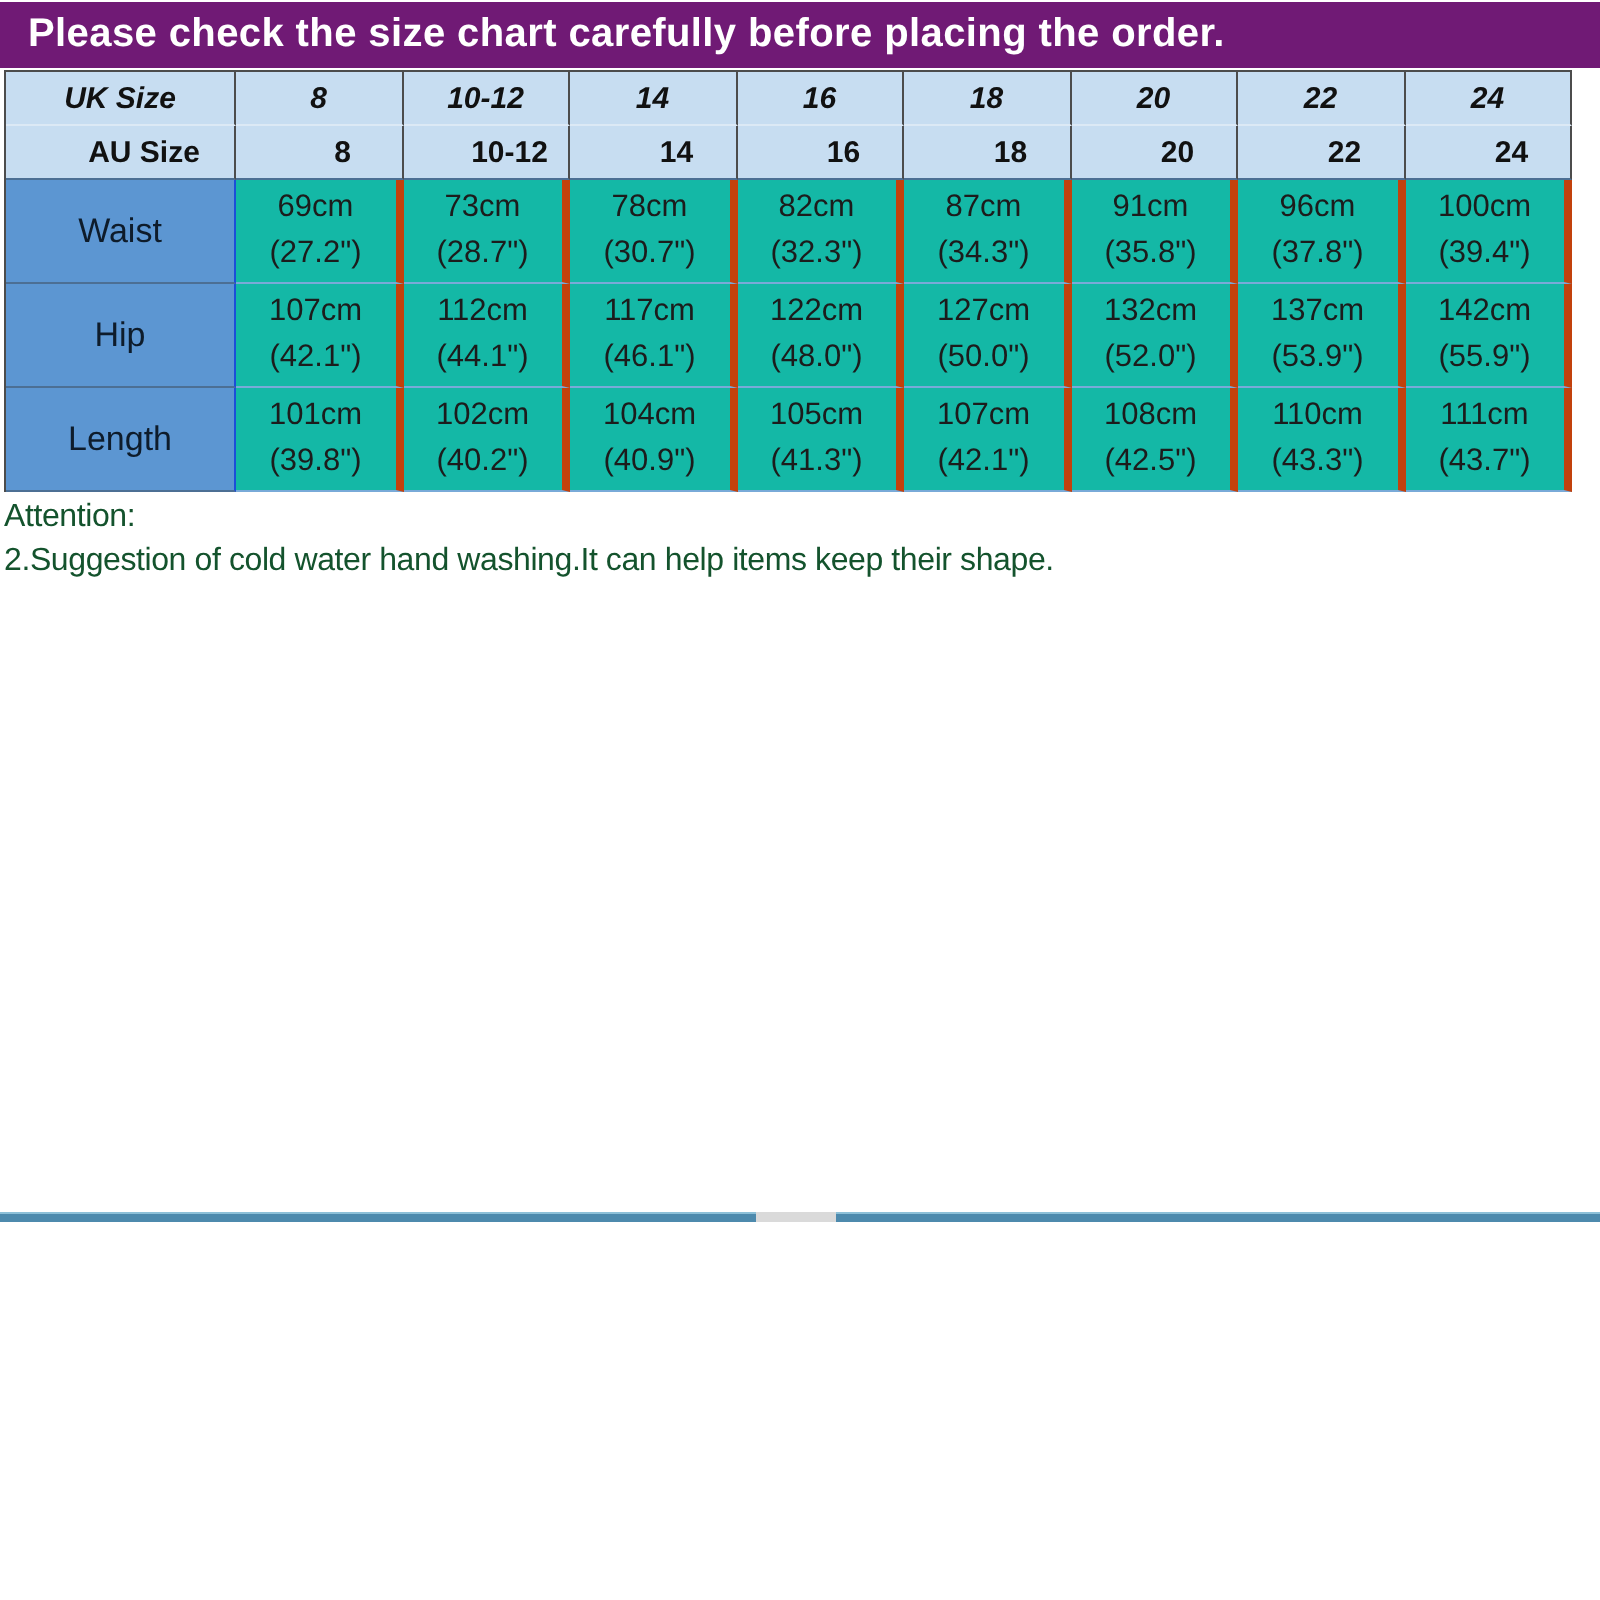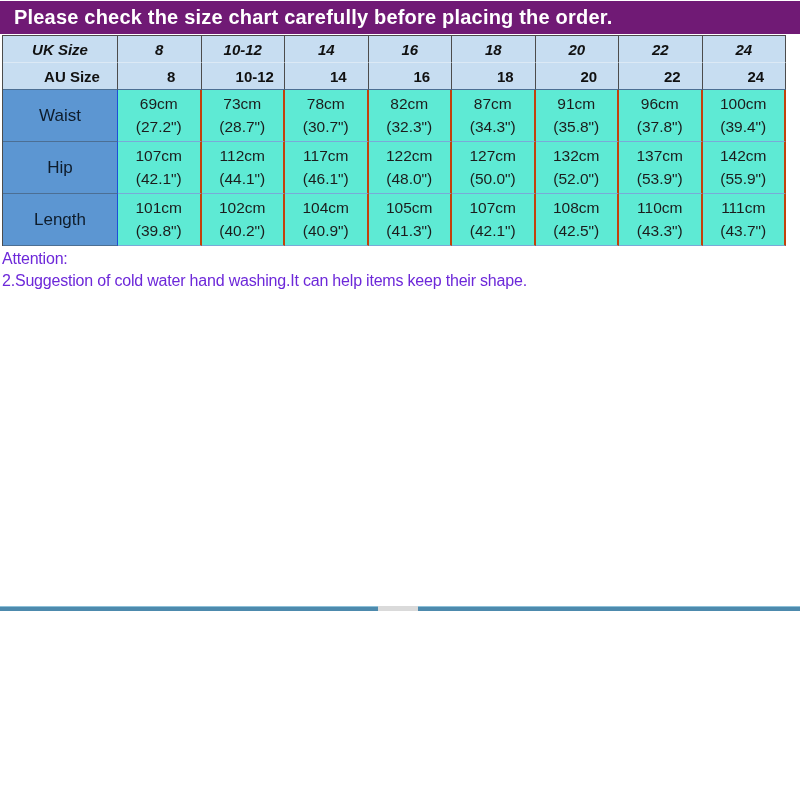--- a/index.html
+++ b/index.html
@@ -37,28 +37,28 @@
   .corner{font-size:15px;line-height:1.35;height:57px;}
   .colhead{font-size:16px;}
   .ukrow .hcell{height:26px;font-size:15px;font-style:italic;}
   .aurow .hcell{height:26px;font-size:15px;border-bottom:1px solid #4c6f94;padding-left:24px;}
 
   .labelcell{
     background:#5c96d2;color:#0e1c2b;font-weight:normal;font-size:17px;
     border-right:1px solid #1d4ed8;border-bottom:1px solid #4c6f94;
   }
   .dcell{
-    background:#5eead4;color:#1c1c1c;font-size:15.5px;line-height:1.45;
-    border-right:2px solid #c2410c;border-bottom:1px solid #79aad8;
+    background:#14b8a6;color:#1c1c1c;font-size:15.5px;line-height:1.45;
+    border-right:4px solid #c2410c;border-bottom:1px solid #79aad8;
     height:51px;
   }
 
   
   .notes{
-    margin-left:2px;margin-top:2px;color:#6d28d9;font-size:16px;
+    margin-left:2px;margin-top:2px;color:#14532d;font-size:16px;
     line-height:22px;letter-spacing:-0.2px;width:798px;
   }
 
   
   .rule{
     position:absolute;left:0;top:606px;width:800px;height:4px;
     background:#4d8aad;border-top:1px solid #8dc0d8;
   }
   .rule-notch{
     position:absolute;left:378px;top:-1px;width:40px;height:5px;background:#dadada;

